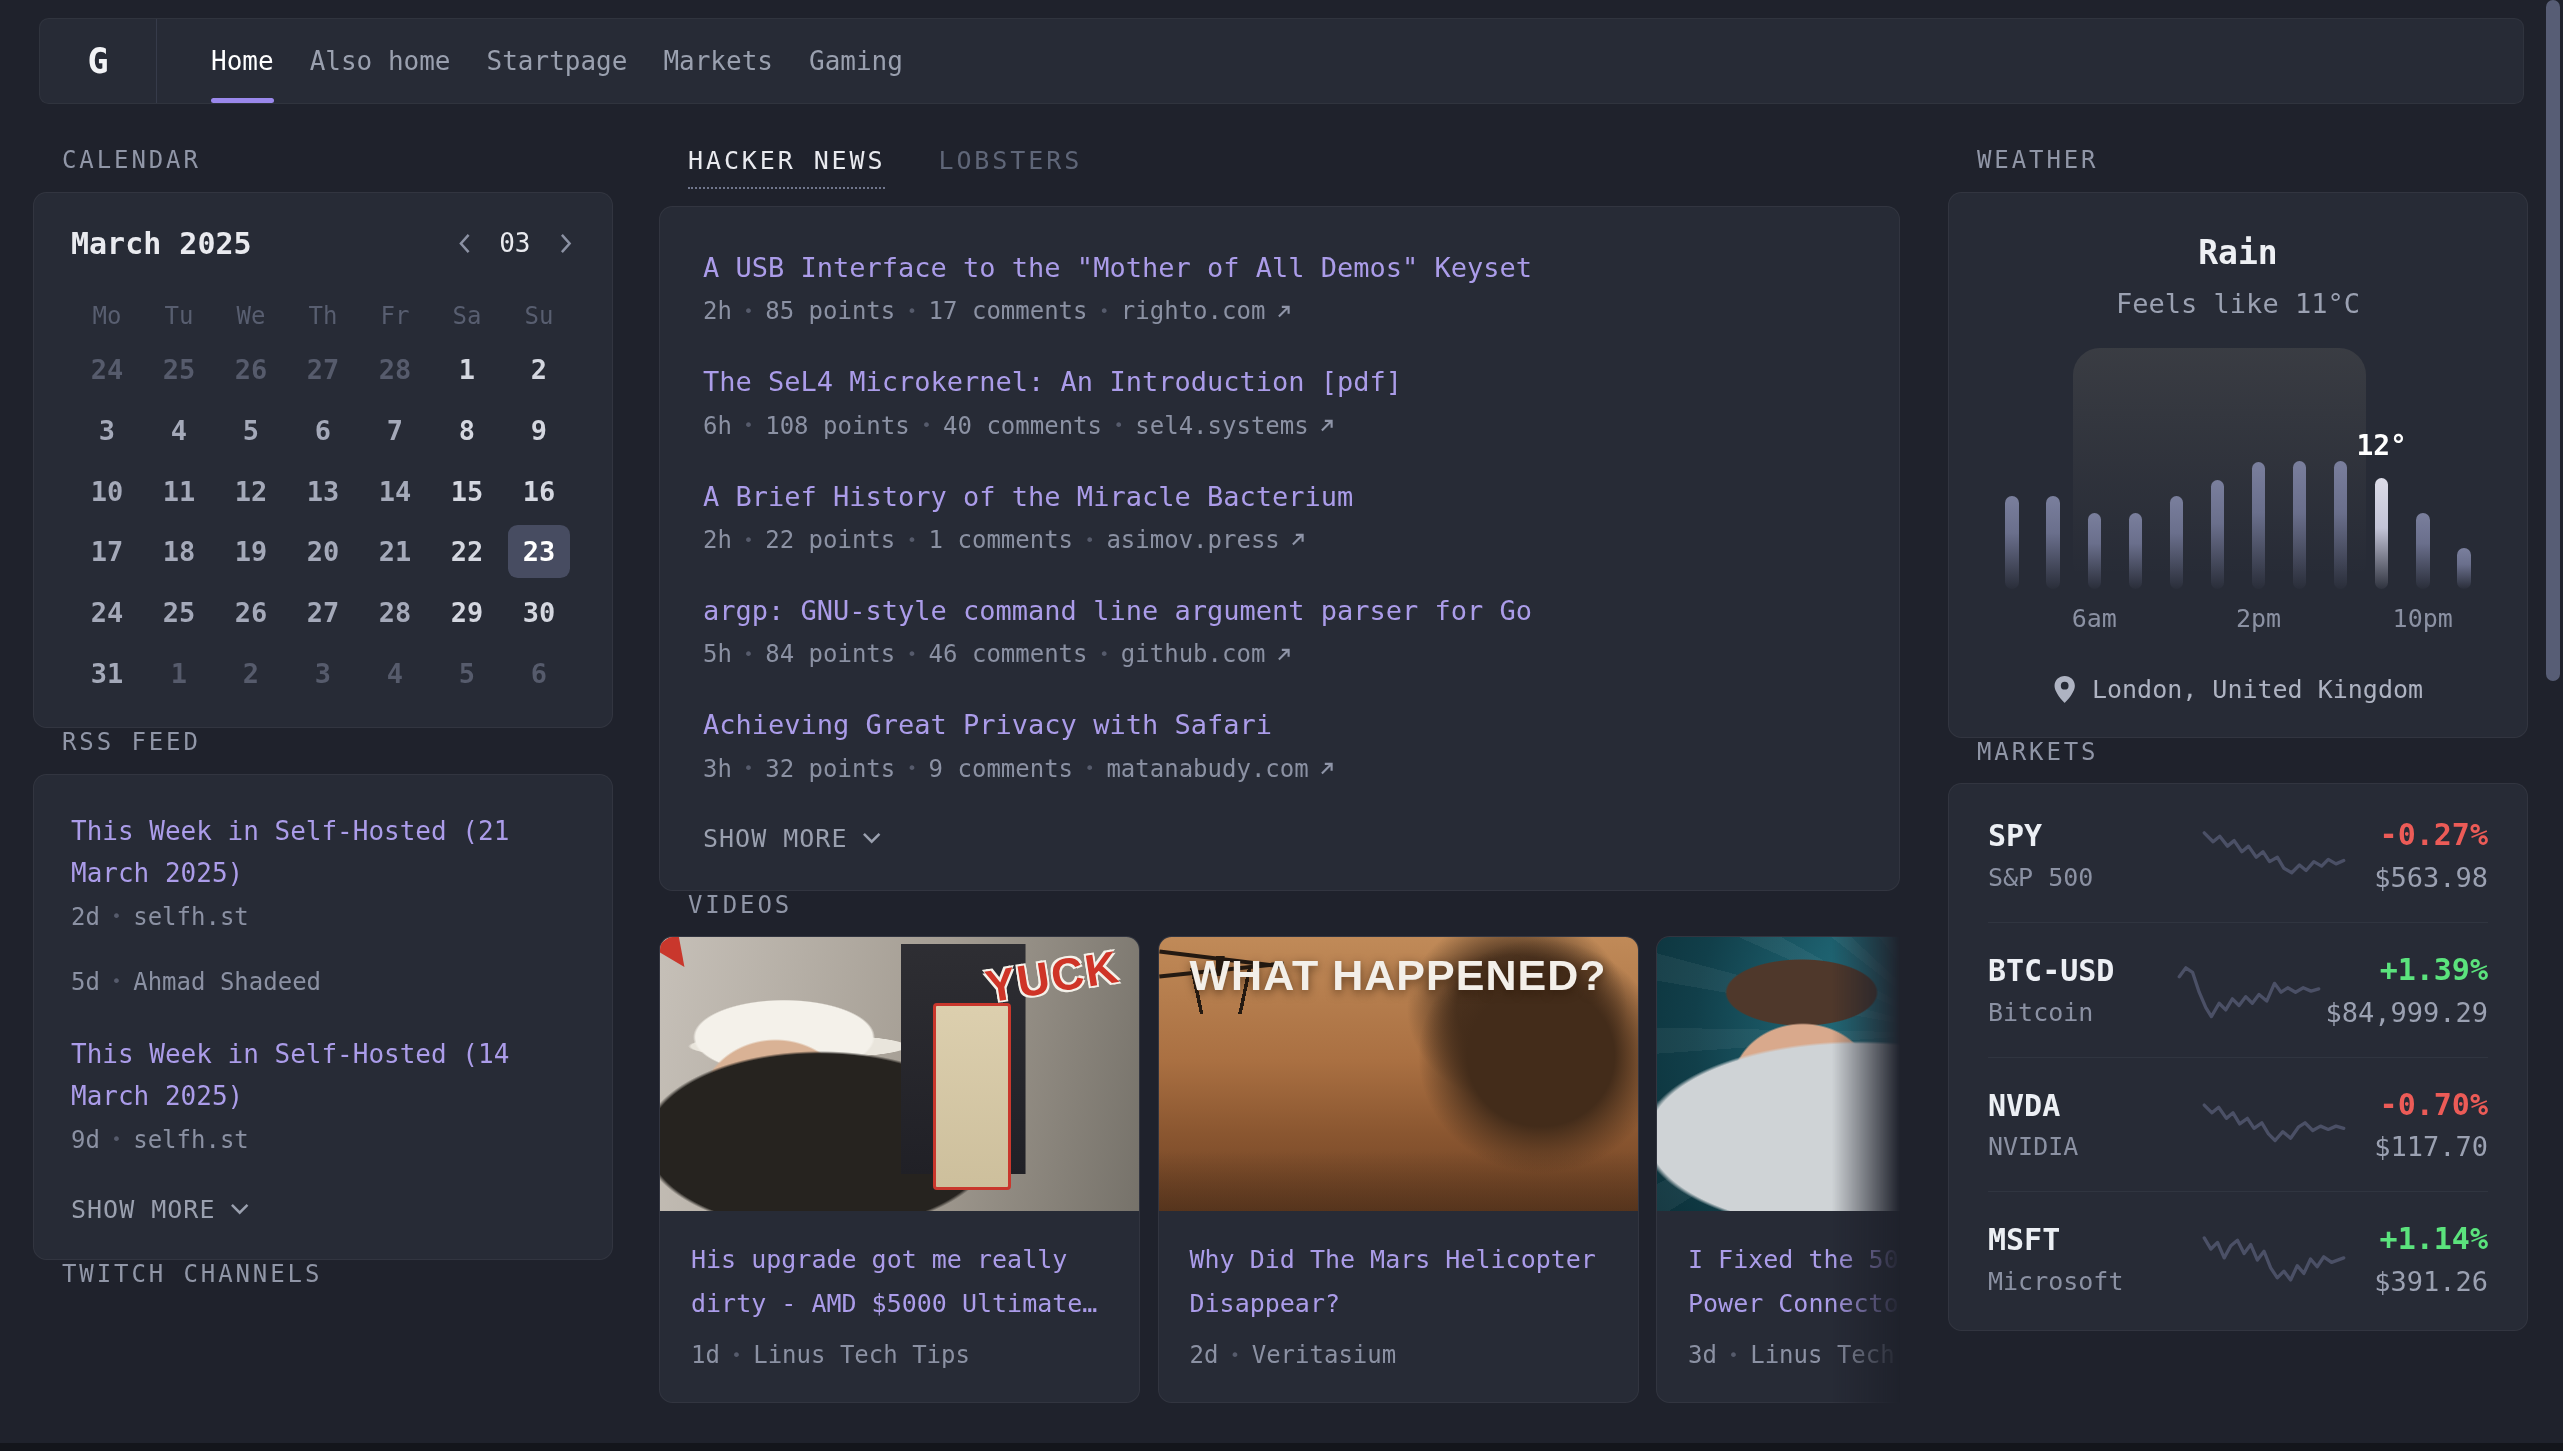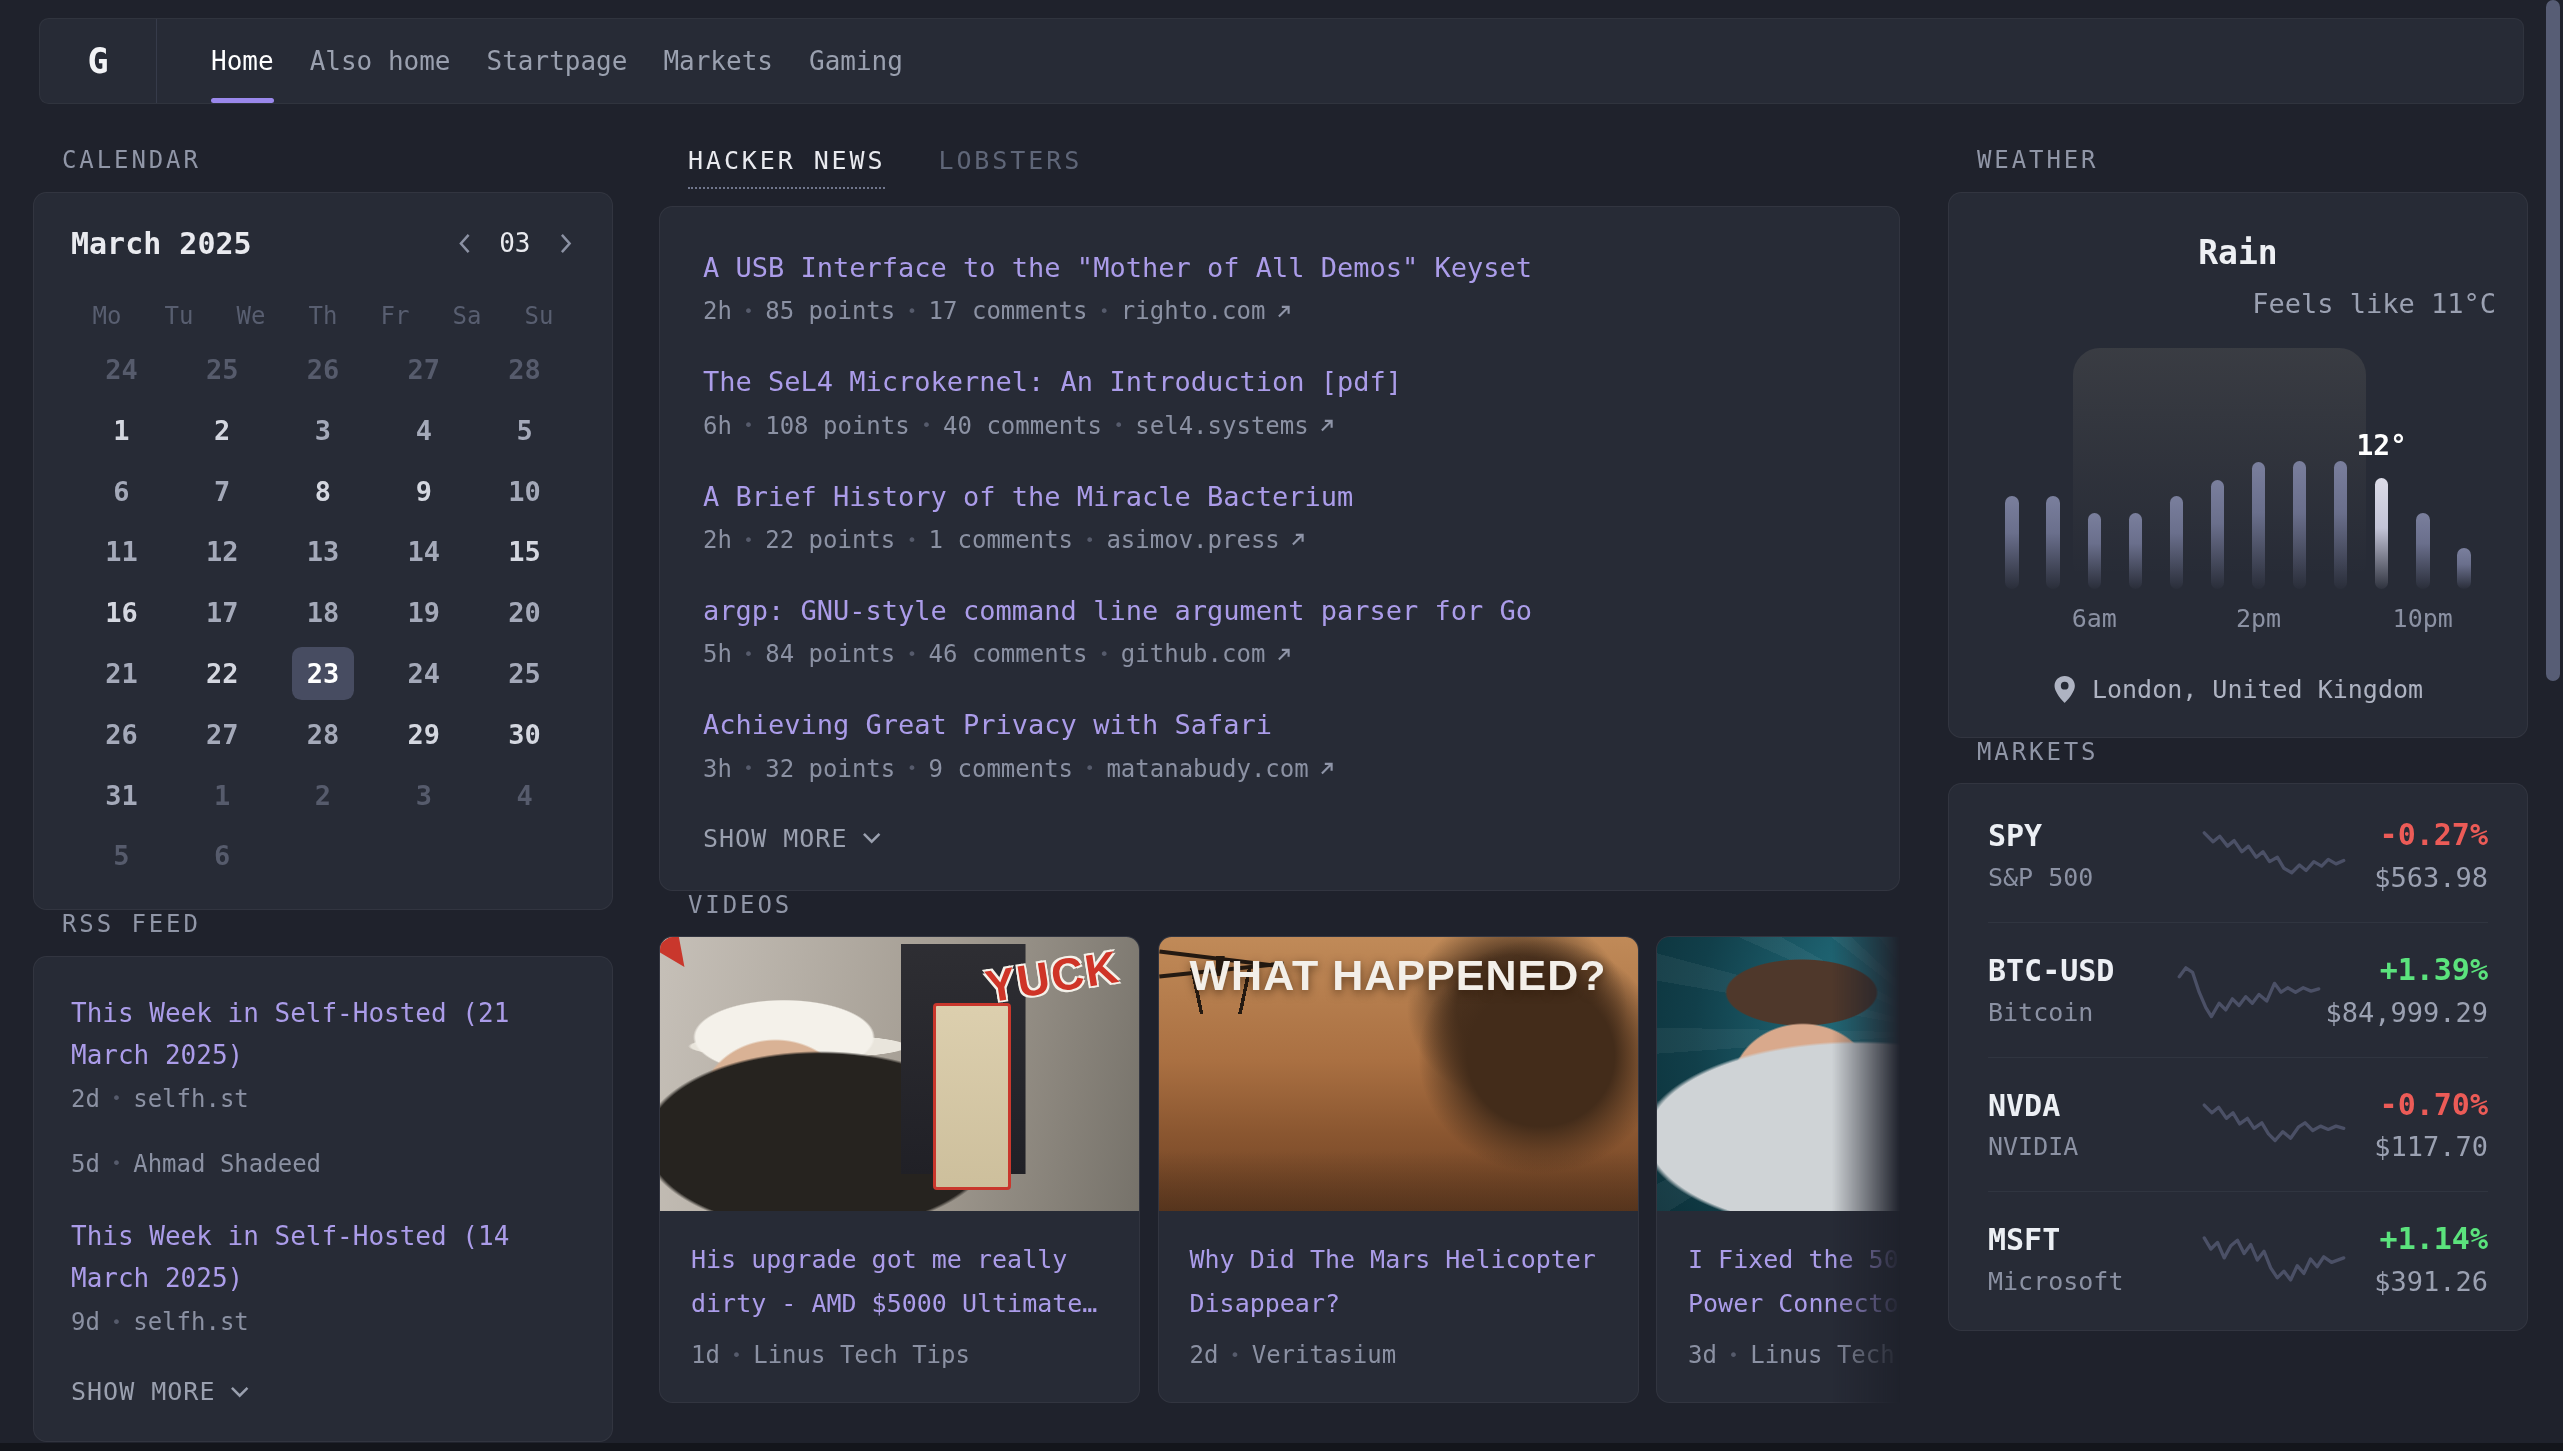--- a/index.html
+++ b/index.html
@@ -39,21 +39,21 @@
 
   
   .calendar-card { padding:33px 37px 27px; }
   .cal-top { display:flex; justify-content:space-between; align-items:center; }
   .cal-title { font-size:30px; font-weight:700; color:#e9eaef; }
   .cal-nav { display:flex; align-items:center; gap:25px; color:#8b91a3; }
   .cal-badge { font-size:26px; color:#e9eaef; }
   .chev { display:flex; align-items:center; cursor:pointer; }
   .cal-weekdays { display:grid; grid-template-columns:repeat(7,1fr); margin-top:41px; }
   .wd { text-align:center; font-size:24px; color:#585e70; }
-  .cal-grid { display:grid; grid-template-columns:repeat(5,1fr); row-gap:7.8px; margin-top:13.6px; }
+  .cal-grid { display:grid; grid-template-columns:repeat(7,1fr); row-gap:7.8px; margin-top:13.6px; }
   .day { width:62px; height:53px; margin:0 auto; display:flex; align-items:center;
     justify-content:center; font-size:27px; font-weight:600; border-radius:9.7px; cursor:pointer; }
   .day.dim { color:#565b6c; }
   .day.wk  { color:#a4a9b9; }
   .day.we  { color:#d4d7e0; }
   .day.today { background:#474c61; color:#ffffff; }
 
   
   .rss-card { padding:35px 37px; margin-bottom:0; }
   .hn-card  { padding:41px 43px 37px; }
@@ -130,21 +130,21 @@
       rgba(255,255,255,0.05) 0deg 5deg, transparent 5deg 14deg); }
   .shock .art2 { background:
     radial-gradient(closest-side at 50% 50%, #cfd3d6 97%, transparent) -30% 126%/90% 70% no-repeat,
     radial-gradient(closest-side at 50% 50%, #d9a98c 97%, transparent) 22% 58%/30% 46% no-repeat,
     radial-gradient(closest-side at 50% 36%, #4f382b 97%, transparent) 21% 12%/32% 34% no-repeat,
     radial-gradient(closest-side at 50% 50%, #dfb194 97%, transparent) 30% 66%/26% 22% no-repeat; }
 
   
   .weather-card { padding:35px 31px 33px; }
   .w-cond  { text-align:center; font-size:33px; font-weight:700; color:#eef0f4; margin-top:5.8px; }
-  .w-feels { text-align:right; font-size:27px; color:#9ba1b2; margin-top:15.6px; }
+  .w-feels { text-align:center; font-size:27px; color:#9ba1b2; margin-top:15.6px; }
   .w-chart { position:relative; height:241px; margin:29px 11.7px 0; }
   .day-rect { position:absolute; left:16.6%; right:24%; top:0; bottom:0; border-radius:27px;
     background:linear-gradient(180deg, rgba(222,212,180,0.10) 0%, rgba(222,212,180,0.04) 55%, transparent 95%); }
   .bars { position:absolute; left:0; right:0; bottom:0; top:51px;
     display:grid; grid-template-columns:repeat(12,1fr); align-items:end; }
   .slot { position:relative; height:100%; display:flex; justify-content:center; align-items:flex-end; }
   .bar { width:13.6px; border-radius:7.8px;
     background:linear-gradient(180deg,#7a7f9d 0%,#6a6f8c 40%,rgba(106,111,140,0.04) 100%); }
   .bar.highlight { background:linear-gradient(180deg,#dcdce8 0%,#c3c4d7 45%,rgba(195,196,215,0.05) 100%); }
   .temp { position:absolute; bottom:127px; left:50%; transform:translateX(-50%);

